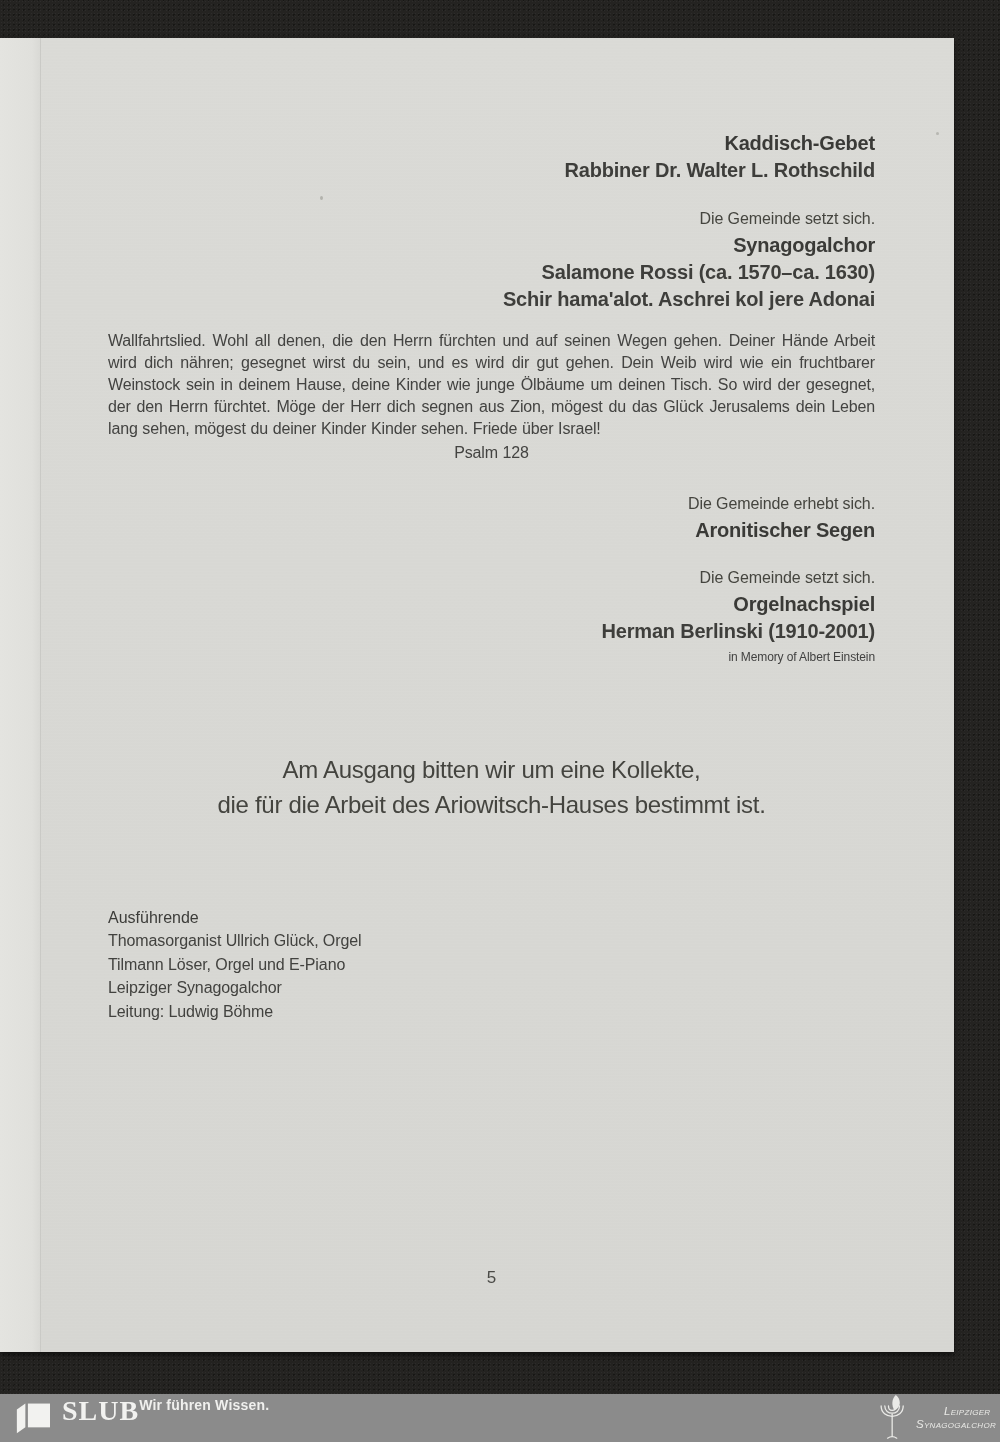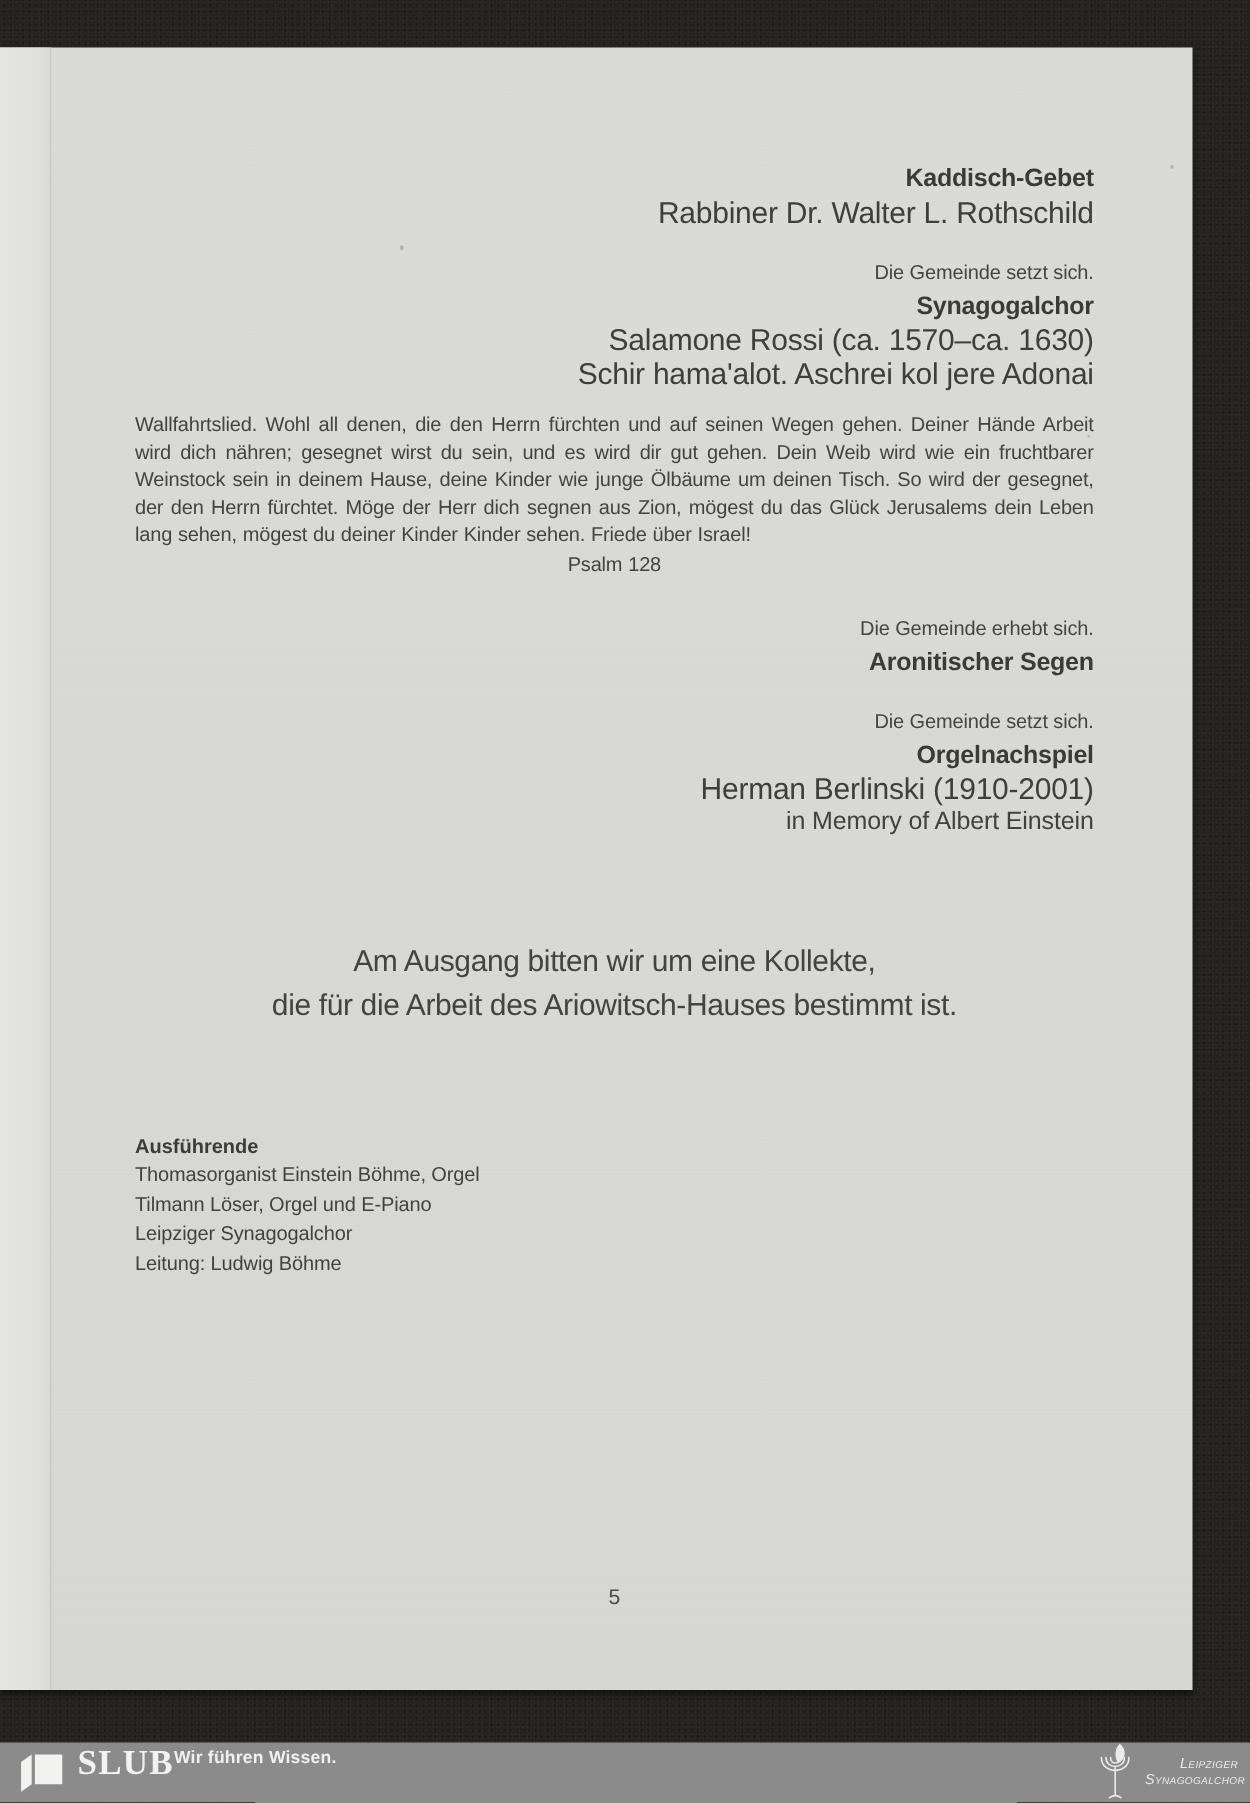--- a/index.html
+++ b/index.html
@@ -30,44 +30,44 @@
     position:absolute;left:0;top:0;width:40px;height:100%;
     background:linear-gradient(90deg,#e4e4e0 0%,#e0e0dc 80%,#d9d9d5 100%);
     border-right:1px solid rgba(110,110,104,0.22);
   }
   .speck{position:absolute;border-radius:50%;background:#8b8b84;}
 
   .content{position:absolute;left:108px;top:0;width:767px;}
 
   .center{text-align:right;}
   .h-bold{font-size:20px;line-height:27px;font-weight:bold;letter-spacing:-0.2px;color:#3a3a37;}
-  .h-reg{font-size:24px;line-height:27px;font-weight:normal;letter-spacing:-0.2px;color:#3e3e3b;}
+  .h-reg{font-size:20px;line-height:27px;font-weight:bold;letter-spacing:-0.2px;color:#3e3e3b;}
   .rubric{font-size:16px;line-height:26px;color:#45453f;letter-spacing:-0.1px;}
-  .small-line{font-size:20px;line-height:24px;color:#414140;letter-spacing:-0.1px;}
+  .small-line{font-size:12px;line-height:24px;color:#414140;letter-spacing:-0.1px;}
 
   .block-a{position:absolute;top:92px;left:0;width:100%;}
   .block-b{position:absolute;top:168px;left:0;width:100%;}
 
   .psalm{
     position:absolute;top:292px;left:0;width:767px;
     font-size:16px;line-height:22px;text-align:justify;
     color:#434341;letter-spacing:-0.15px;word-spacing:0.4px;
   }
   .psalm-src{margin-top:2px;text-align:center;font-size:16px;line-height:22px;color:#434341;}
 
   .block-c{position:absolute;top:453px;left:0;width:100%;}
   .block-d{position:absolute;top:527px;left:0;width:100%;}
 
   .kollekte{
     position:absolute;top:714px;left:0;width:100%;text-align:center;
     font-size:24px;line-height:35px;font-weight:normal;letter-spacing:-0.3px;color:#44443f;
   }
 
   .performers{position:absolute;top:868px;left:0;width:100%;text-align:left;}
-  .performers .head{font-size:16px;line-height:23px;font-weight:bold;color:#3c3c39;}
+  .performers .head{font-size:16px;line-height:23px;font-weight:normal;color:#3c3c39;}
   .performers .line{font-size:16px;line-height:23.5px;color:#42423f;letter-spacing:-0.1px;}
 
   .pagenum{position:absolute;top:1230px;left:0;width:100%;text-align:center;
     font-size:17px;color:#4a4a46;}
 
   
   .footer{
     position:absolute;left:0;bottom:0;width:1000px;height:48px;
     background:#8b8b8b;
   }
@@ -130,21 +130,21 @@
       <div class="small-line">in Memory of Albert Einstein</div>
     </div>
 
     <div class="kollekte">
       <div>Am Ausgang bitten wir um eine Kollekte,</div>
       <div>die für die Arbeit des Ariowitsch-Hauses bestimmt ist.</div>
     </div>
 
     <div class="performers">
       <div class="head">Ausführende</div>
-      <div class="line">Thomasorganist Einstein Böhme, Orgel</div>
+      <div class="line">Thomasorganist Ullrich Glück, Orgel</div>
       <div class="line">Tilmann Löser, Orgel und E-Piano</div>
       <div class="line">Leipziger Synagogalchor</div>
       <div class="line">Leitung: Ludwig Böhme</div>
     </div>
 
     <div class="pagenum">5</div>
 
   </div>
 </div>
 

